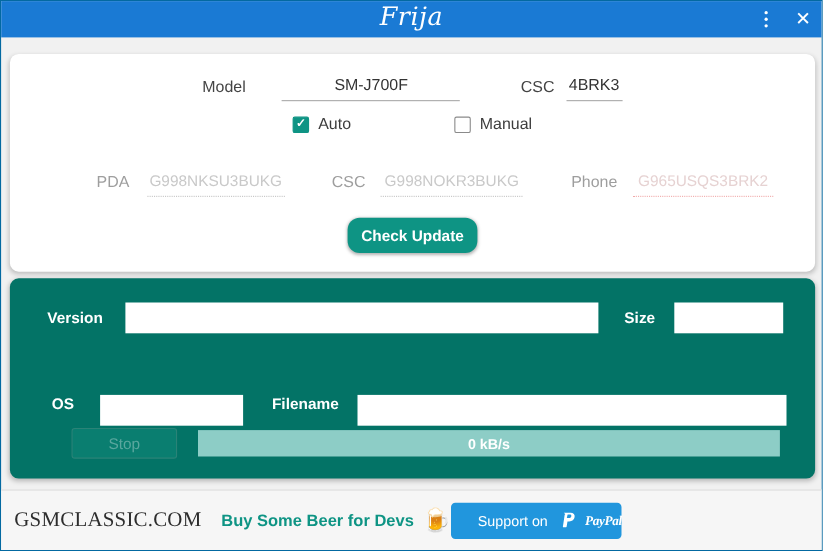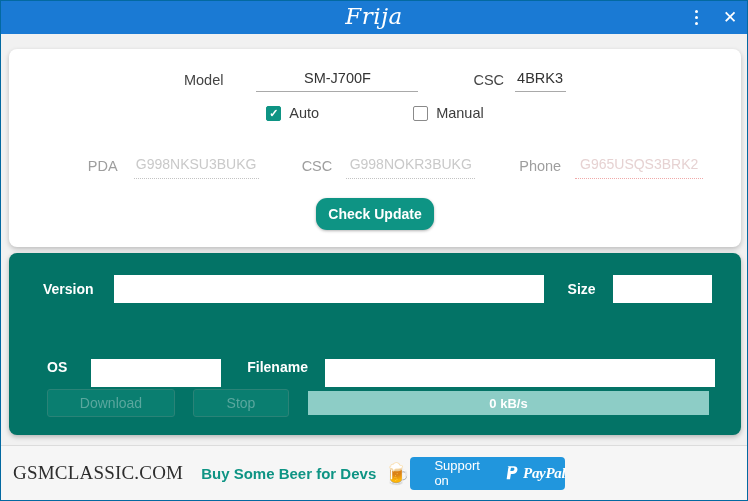--- a/index.html
+++ b/index.html
@@ -294,21 +294,21 @@
   #paypal-logo {
     margin-left: 7px;
     display: flex;
     align-items: center;
   }
   #paypal-wordmark {
     color: #ffffff;
     font-family: "Liberation Serif", serif;
     font-style: italic;
     font-weight: bold;
-    font-size: 15px;
+    font-size: 12px;
     margin-left: 3px;
     letter-spacing: -0.3px;
   }
 </style>
 </head>
 <body>
 
 <div id="app">
 
   <div id="titlebar">
@@ -371,21 +371,20 @@
     </div>
 
     <div id="row-os">
       <span class="tlabel">OS</span>
       <input id="os-input" class="tinput" type="text" value="" style="">
       <span class="tlabel" id="filename-label">Filename</span>
       <input id="filename-input" class="tinput" type="text" value="" style="">
     </div>
 
     <div id="row-actions">
-      <button id="download-btn" class="tbtn">Download</button>
       <button id="stop-btn" class="tbtn">Stop</button>
       <div id="progress-bar">
         <span id="progress-text">0 kB/s</span>
       </div>
     </div>
   </div>
 
   <div id="footer">
     <span id="gsm-brand">GSMCLASSIC.COM</span>
     <span id="beer-link">Buy Some Beer for Devs</span>

